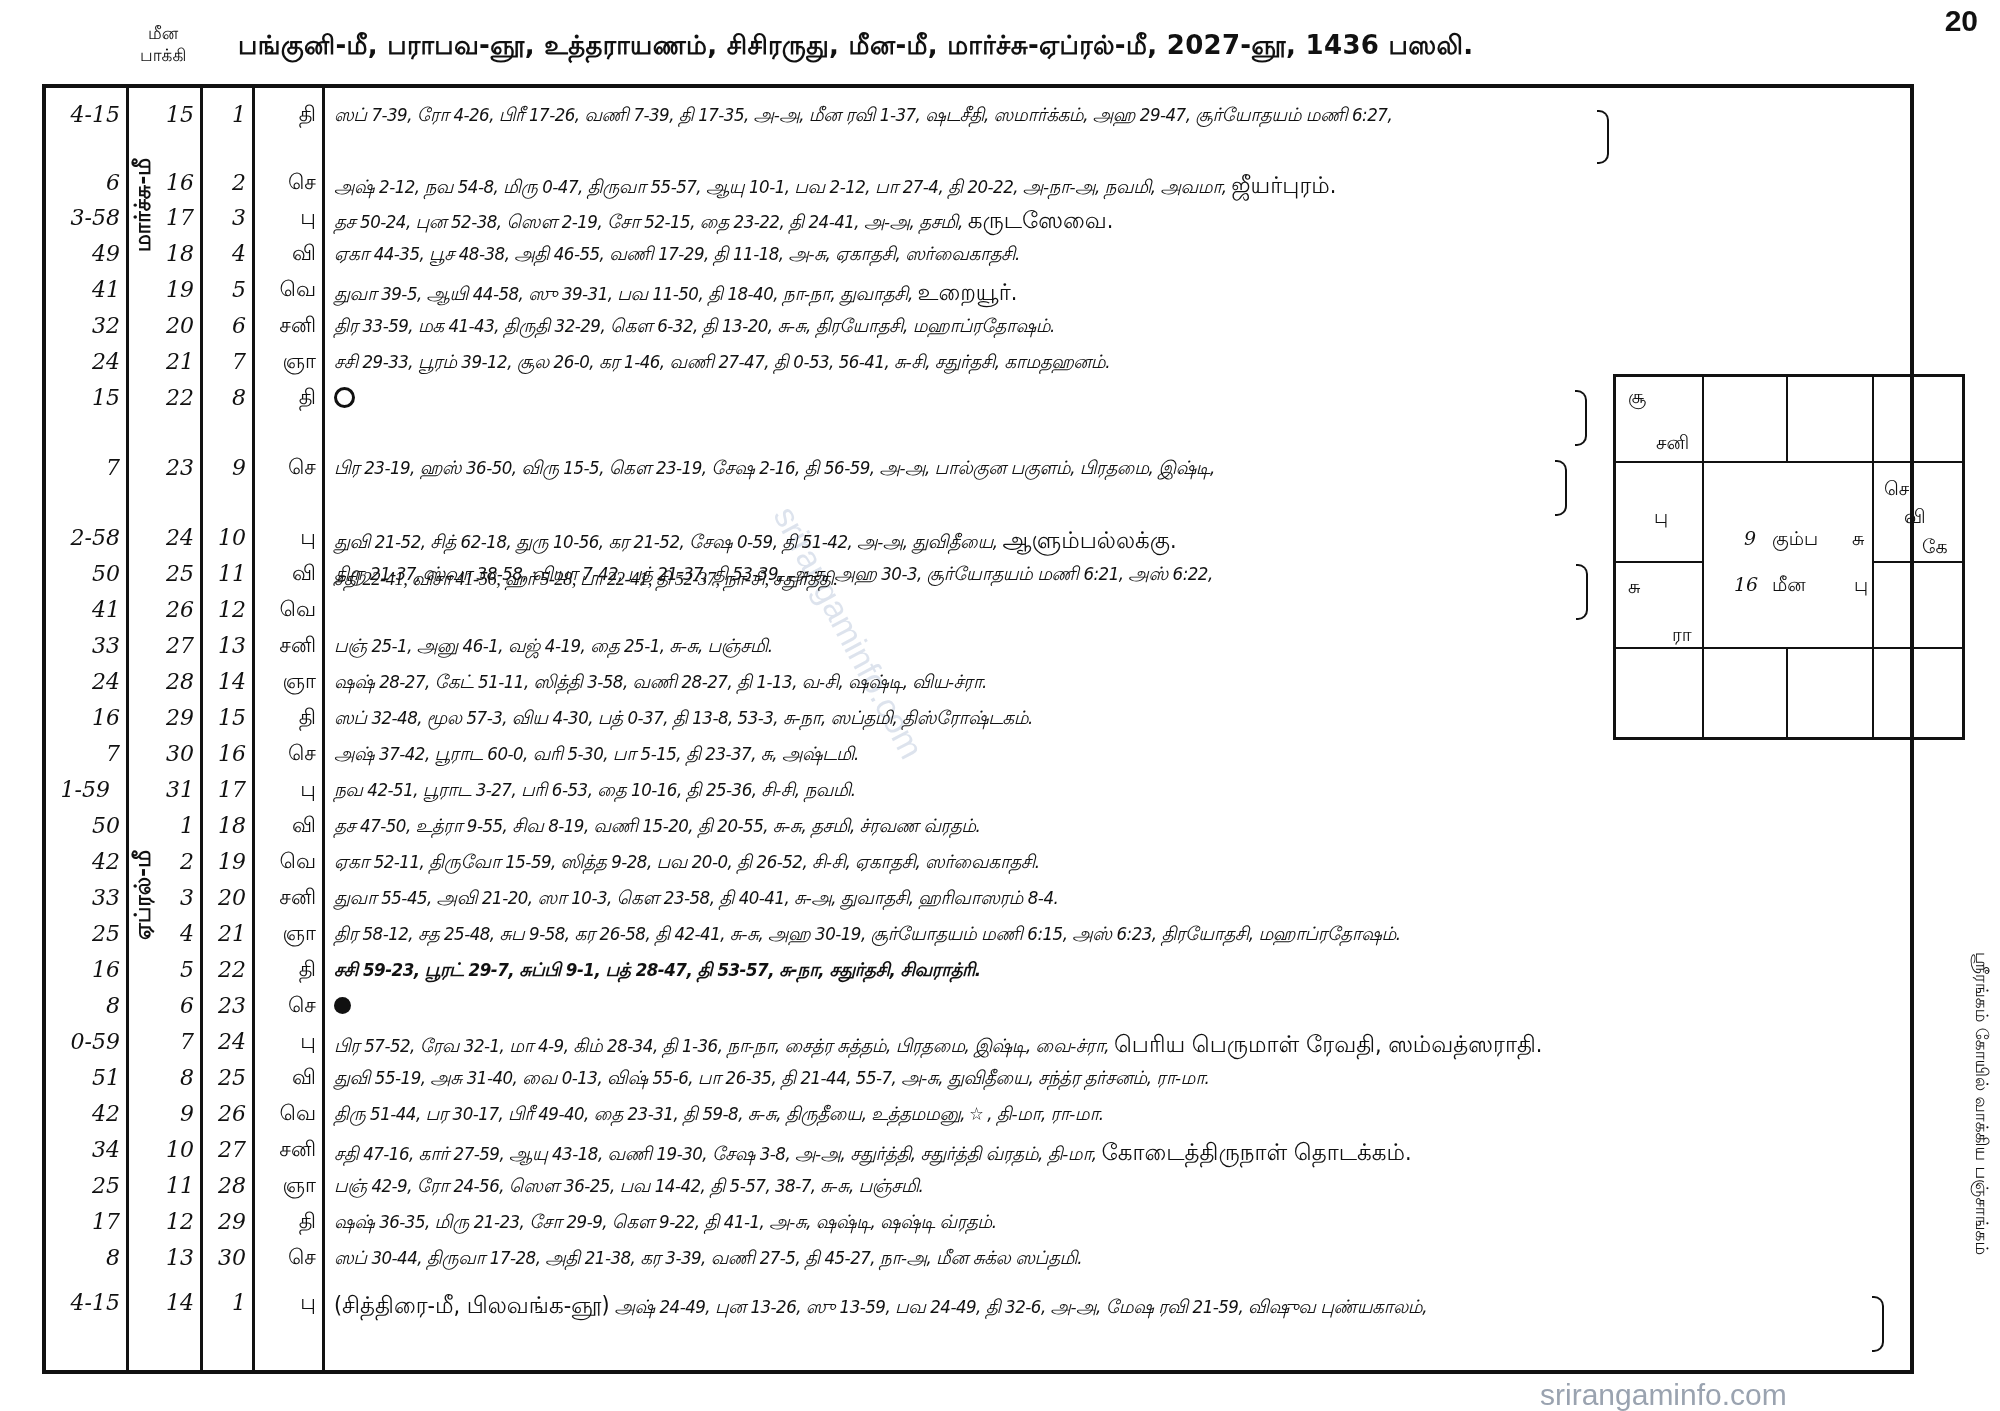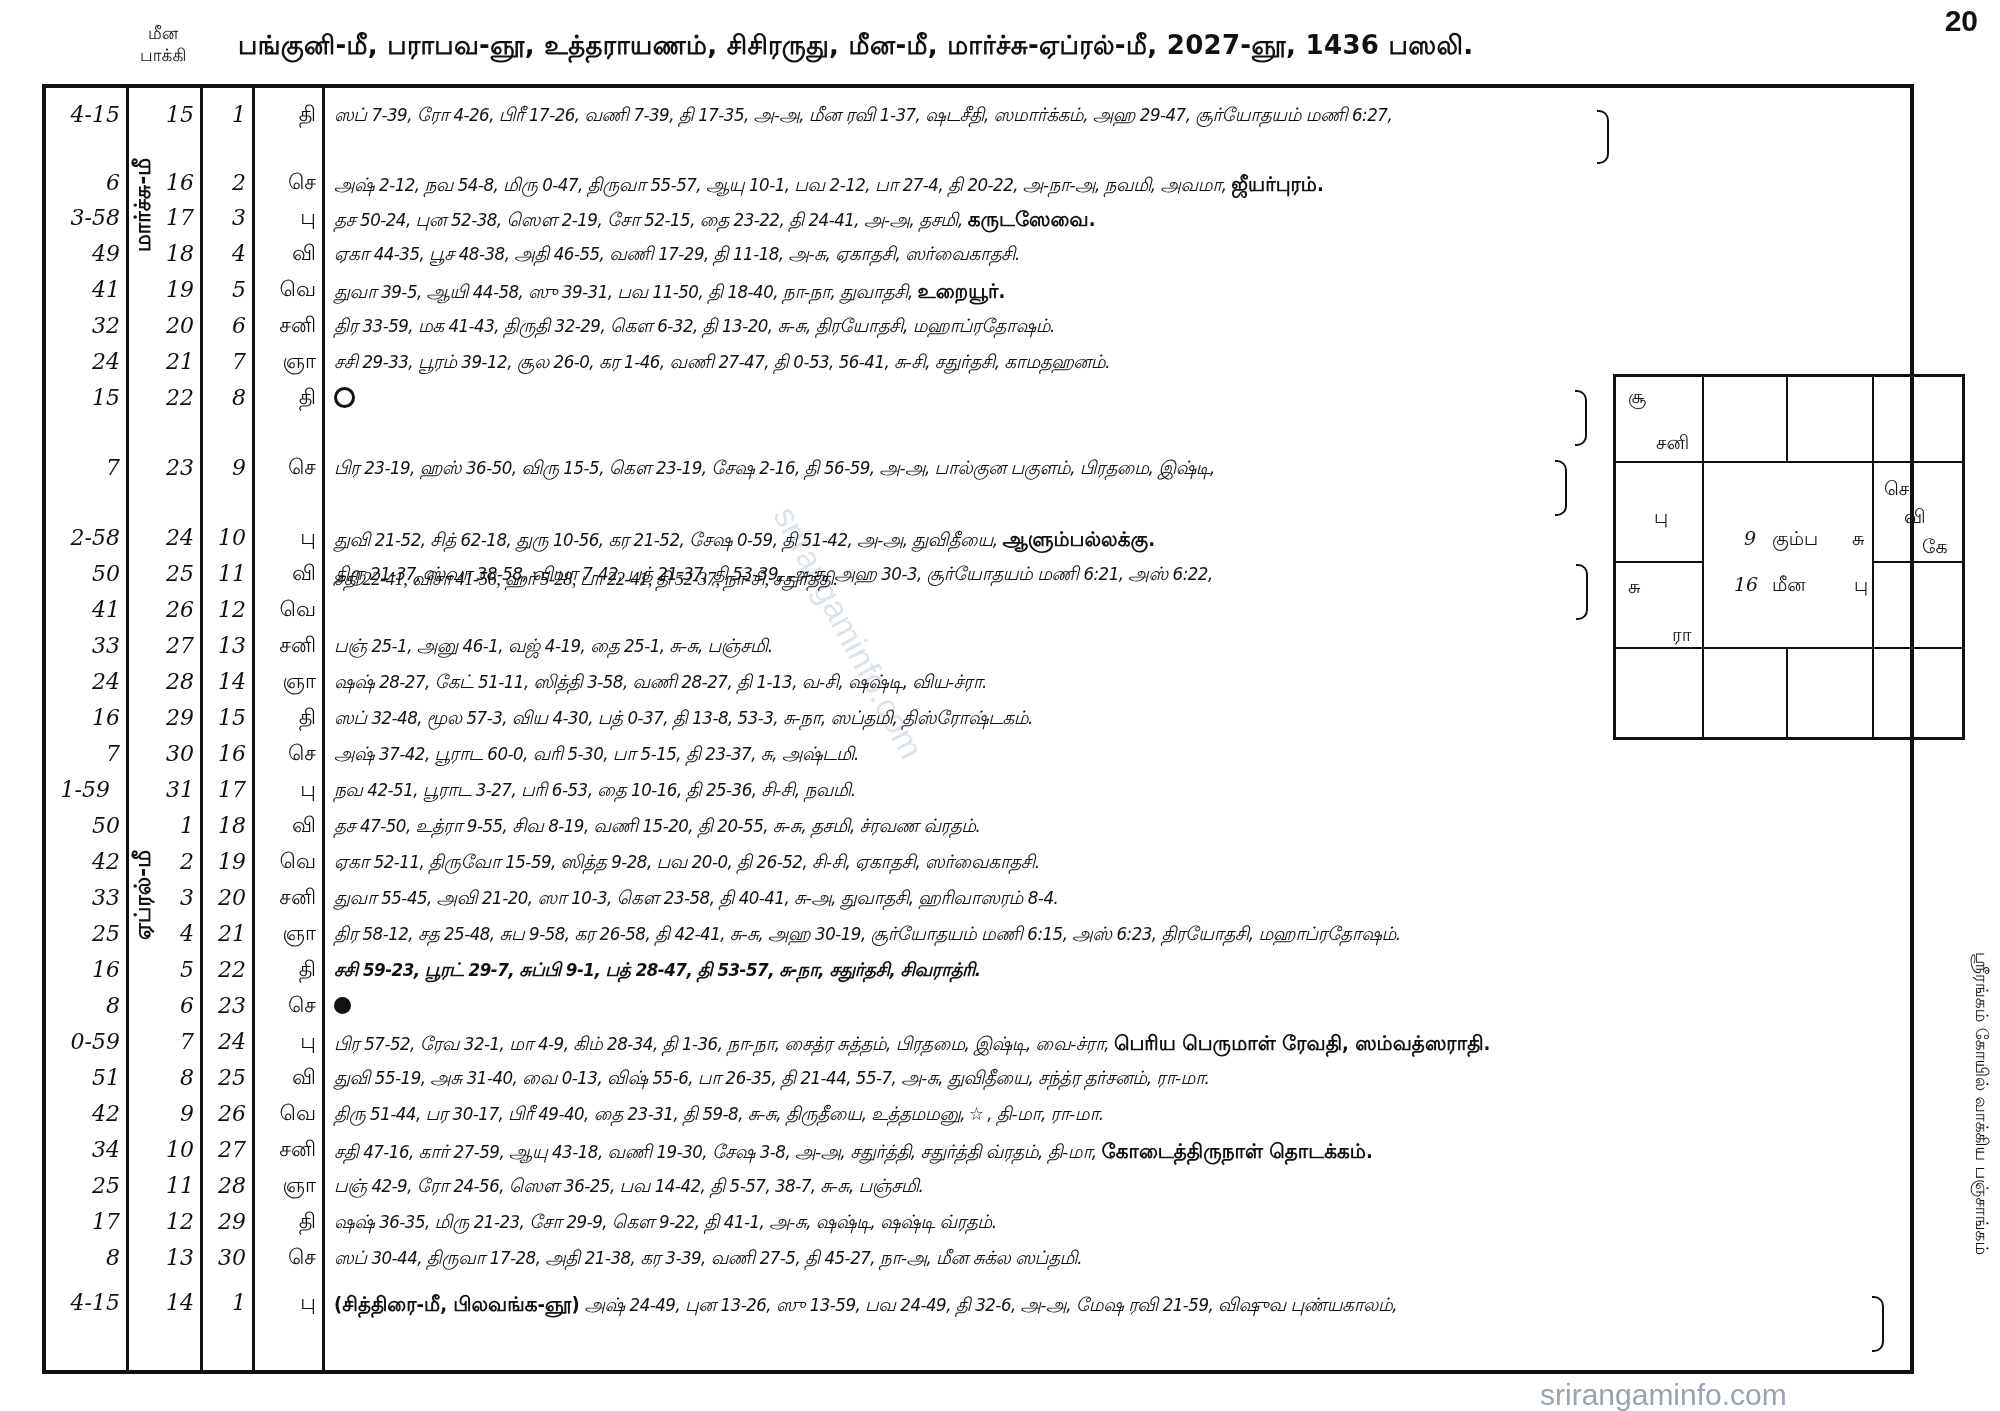--- a/index.html
+++ b/index.html
@@ -7,21 +7,21 @@
          font-family:"DejaVu Serif", serif; color:#111; }
   .abs { position:absolute; white-space:nowrap; }
   .hdr-left { left:140px; top:22px; font-family:"DejaVu Sans", sans-serif; font-size:17px; line-height:22px; text-align:center; }
   .hdr-title { left:238px; top:30px; font-family:"DejaVu Sans", sans-serif; font-size:26px; font-weight:bold; letter-spacing:0.3px; }
   .page-num { right:22px; top:4px; font-family:"Liberation Sans", sans-serif; font-size:30px; font-weight:bold; }
   .frame { position:absolute; left:42px; top:84px; width:1872px; height:1290px; border:4px solid #111; box-sizing:border-box; }
   .vline { position:absolute; top:84px; height:1290px; width:3px; background:#111; }
   .cell { position:absolute; font-style:italic; font-size:22px; text-align:right; font-family:"DejaVu Serif", serif; }
   .wk { position:absolute; font-size:21px; text-align:right; font-family:"DejaVu Sans", sans-serif; }
   .txt { position:absolute; left:334px; font-family:"DejaVu Sans Condensed","DejaVu Sans", sans-serif; font-size:18.5px; font-style:italic; letter-spacing:-0.5px; white-space:nowrap; }
-  .txt b { font-style:normal; font-weight:bold; font-size:20px; letter-spacing:0; }
+  .txt b { font-style:normal; font-weight:normal; font-size:23px; letter-spacing:0; }
   .brace { position:absolute; width:10px; border:2px solid #111; border-left:none; border-radius:0 10px 10px 0; }
   .month-v { position:absolute; font-family:"DejaVu Sans", sans-serif; font-size:22px; font-weight:bold; transform:rotate(-90deg); transform-origin:left top; white-space:nowrap; }
   .chart { position:absolute; left:1613px; top:374px; width:352px; height:366px; border:3px solid #111; box-sizing:border-box; }
   .ch-h { position:absolute; height:2px; background:#111; }
   .ch-v { position:absolute; width:2px; background:#111; }
   .ch-t { position:absolute; font-family:"DejaVu Sans", sans-serif; font-size:19px; }
   .side-v { position:absolute; left:1992px; top:952px; font-family:"DejaVu Sans", sans-serif; font-size:17px; transform:rotate(90deg); transform-origin:left top; white-space:nowrap; }
   .footer-url { position:absolute; left:1540px; top:1378px; font-family:"Liberation Sans", sans-serif; font-size:30px; color:#9aa3b0; }
   .watermark { position:absolute; left:800px; top:500px; font-family:"Liberation Sans", sans-serif; font-size:34px; color:#cfd8e6; transform:rotate(62deg); transform-origin:left top; opacity:0.7; white-space:nowrap; }
   .sym-full { display:inline-block; width:17px; height:17px; border-radius:50%; background:#111; vertical-align:-2px; margin-right:4px; }

